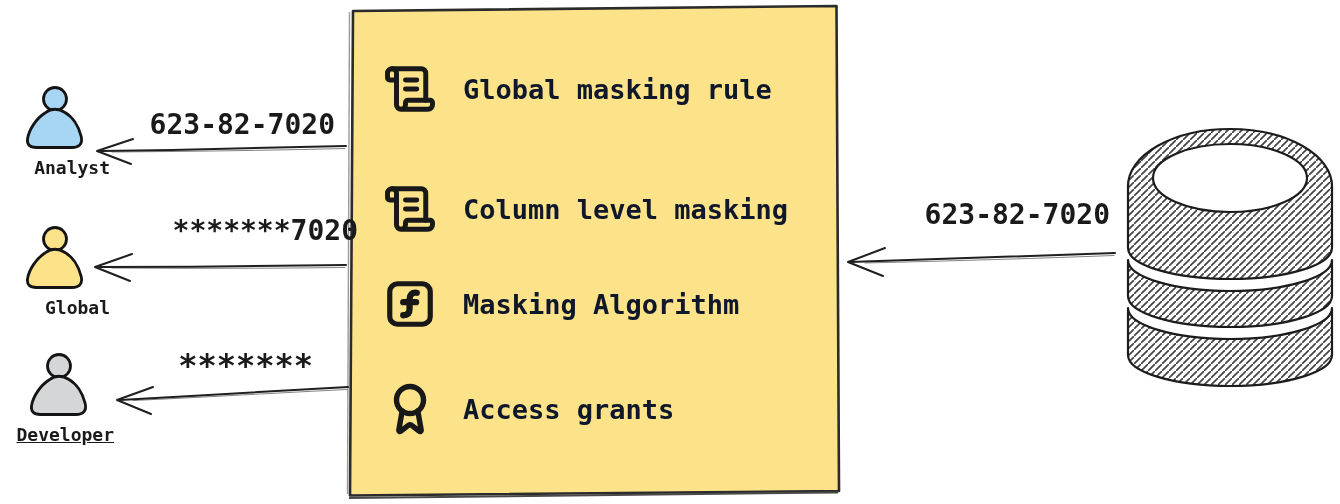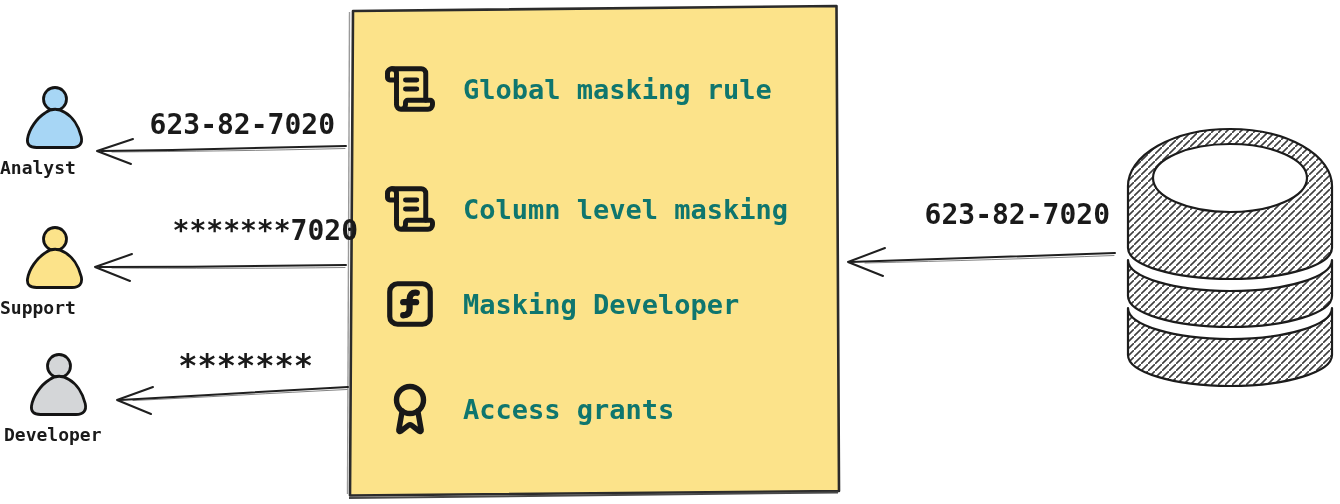--- a/index.html
+++ b/index.html
@@ -1,30 +1,30 @@
 <!DOCTYPE html>
 <html><head>
 <meta charset="utf-8">
 <style>
   html,body{margin:0;padding:0;background:#ffffff;}
   .canvas{
     position:relative;width:1340px;height:504px;background:#ffffff;overflow:hidden;
     font-family:"DejaVu Sans Mono","Liberation Mono",monospace;color:#1a1a1a;
   }
   .bg{position:absolute;left:0;top:0;}
-  .persona{position:absolute;width:110px;text-align:left;}
+  .persona{position:absolute;width:110px;text-align:right;}
   .persona svg{display:block;margin:0 auto;}
   .persona-label{display:block;margin-top:6px;font-size:18px;font-weight:600;line-height:1.1;white-space:nowrap;}
   .caption{position:absolute;width:210px;text-align:right;font-weight:600;line-height:1;white-space:nowrap;}
   .cap-md{font-size:28px;}
   .cap-lg{font-size:32px;}
   .box-item{position:absolute;left:383px;display:flex;align-items:center;height:58px;}
   .item-icon{display:block;width:54px;height:54px;margin-right:26px;flex:0 0 54px;}
   .item-icon svg{display:block;}
-  .item-label{font-size:27px;font-weight:600;white-space:nowrap;color:#0f766e;}
+  .item-label{font-size:27px;font-weight:600;white-space:nowrap;color:#0f172a;}
 </style>
 </head>
 <body>
 
 <div class="canvas">
 
   <svg class="bg" width="1340" height="504" viewBox="0 0 1340 504">
     <defs>
       <pattern id="hatch" width="7" height="7" patternUnits="userSpaceOnUse">
         <path d="M-1 8 L8 -1" stroke="#3f3f3f" stroke-width="1.6" fill="none"></path>
@@ -76,24 +76,24 @@
     <span class="persona-label">Analyst</span>
   </div>
 
   <div class="persona" style="left:0px;top:226px;">
     <svg width="68" height="66" viewBox="0 0 68 66">
       <g stroke="#141414" stroke-width="2.8" stroke-linejoin="round" fill="#fce38a">
         <circle cx="34" cy="13" r="11.5"></circle>
         <path d="M24 27 C16 32 8 43 6.5 53 C5.8 58.5 8.5 61.5 15.5 61.5 L51 61.5 C58.5 61.5 61.8 57.5 60.2 50.5 C57.5 39.5 51 30.5 44 26.5 C37.5 22.3 30 22.5 24 27 Z"></path>
       </g>
     </svg>
-    <span class="persona-label">Support</span>
+    <span class="persona-label">Global</span>
   </div>
 
-  <div class="persona" style="left:4px;top:353px;">
+  <div class="persona" style="left:4px;top:353px;text-decoration:underline;">
     <svg width="68" height="66" viewBox="0 0 68 66">
       <g stroke="#141414" stroke-width="2.8" stroke-linejoin="round" fill="#d4d6d8">
         <circle cx="34" cy="13" r="11.5"></circle>
         <path d="M24 27 C16 32 8 43 6.5 53 C5.8 58.5 8.5 61.5 15.5 61.5 L51 61.5 C58.5 61.5 61.8 57.5 60.2 50.5 C57.5 39.5 51 30.5 44 26.5 C37.5 22.3 30 22.5 24 27 Z"></path>
       </g>
     </svg>
     <span class="persona-label">Developer</span>
   </div>
 
   <div class="caption cap-md" style="left:125px;top:111px;">623-82-7020</div>
@@ -126,21 +126,21 @@
   </div>
 
   <div class="box-item" style="top:275px;">
     <span class="item-icon">
       <svg width="54" height="54" viewBox="0 0 24 24" fill="none" stroke="#181818" stroke-linecap="round" stroke-linejoin="round">
         <rect width="18" height="18" x="3" y="3" rx="3.5" stroke-width="2.3"></rect>
         <path d="M9 17c2 0 2.8-1 2.8-2.8V10c0-2 1-3.3 3.2-3" stroke-width="2.8"></path>
         <path d="M9 11.2h5.7" stroke-width="2.8"></path>
       </svg>
     </span>
-    <span class="item-label">Masking Developer</span>
+    <span class="item-label">Masking Algorithm</span>
   </div>
 
   <div class="box-item" style="top:380px;">
     <span class="item-icon">
       <svg width="54" height="54" viewBox="0 0 24 24" fill="none" stroke="#181818" stroke-width="2.4" stroke-linecap="round" stroke-linejoin="round">
         <path d="m15.477 12.89 1.515 8.526a.5.5 0 0 1-.81.47l-3.58-2.687a1 1 0 0 0-1.197 0l-3.586 2.686a.5.5 0 0 1-.81-.469l1.514-8.526"></path>
         <circle cx="12" cy="8" r="6"></circle>
       </svg>
     </span>
     <span class="item-label">Access grants</span>

